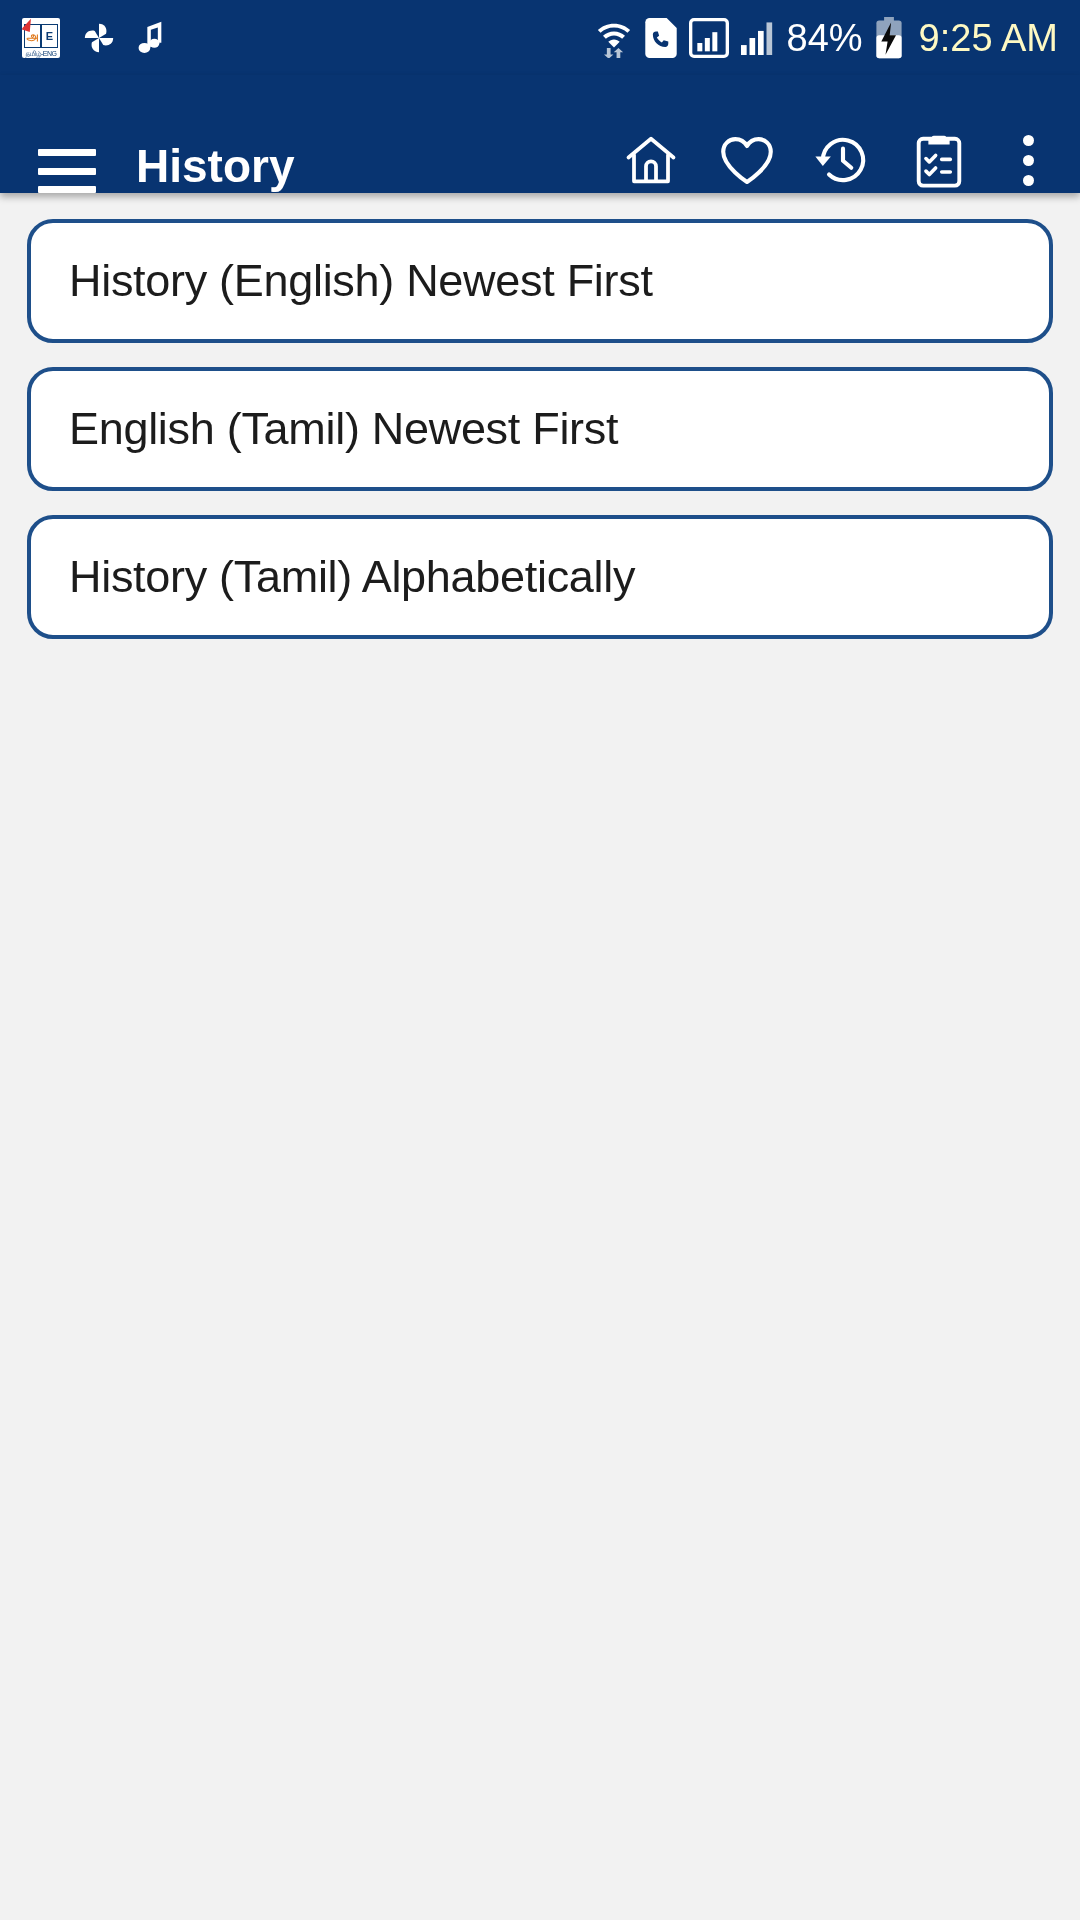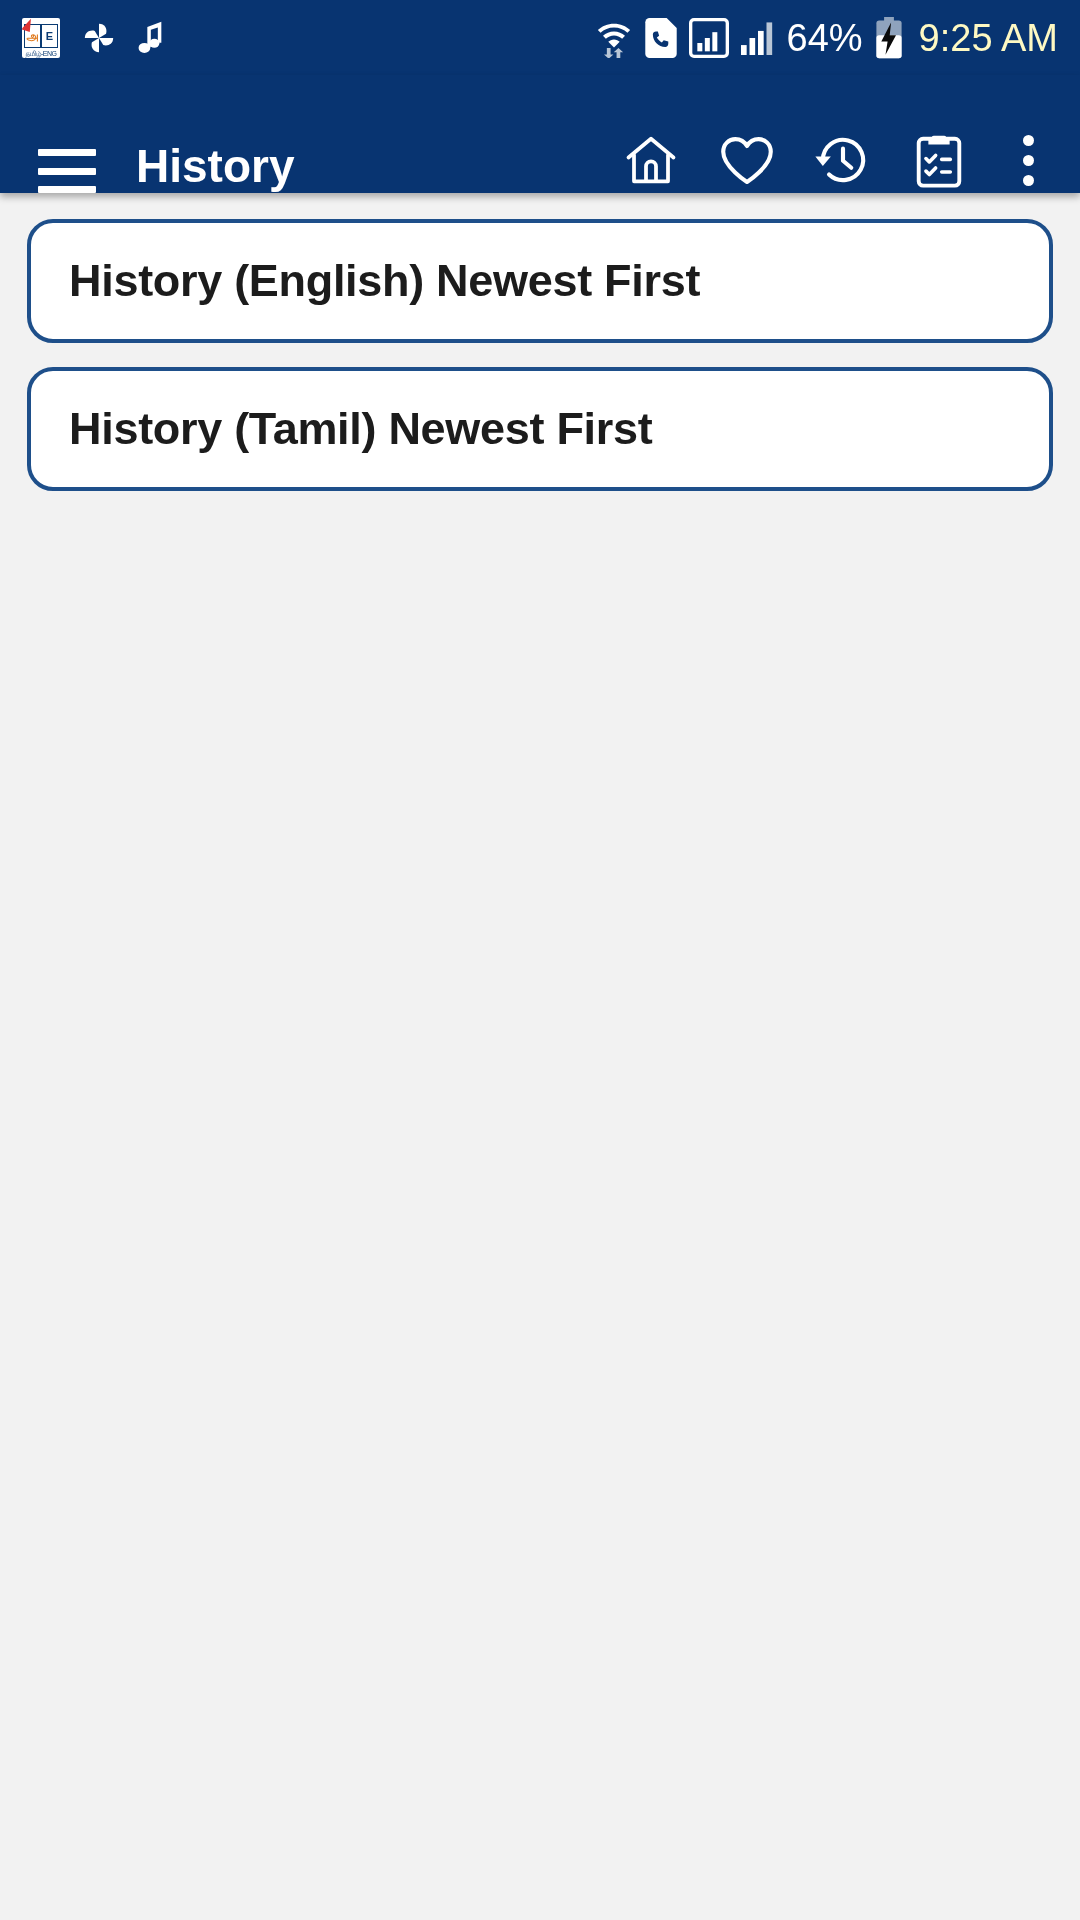--- a/index.html
+++ b/index.html
@@ -119,21 +119,21 @@
     border:4px solid #1e4f8a;
     border-radius:26px;
     display:flex; align-items:center;
     padding:0 38px;
     margin-bottom:24px;
     cursor:pointer;
   }
   .list-btn-label{
     font-size:45px;
     color:#1c1c1c;
-    font-weight:700;
+    font-weight:400;
     letter-spacing:-0.3px;
     white-space:nowrap;
   }
 </style>
 </head>
 <body>
 
 <div class="status-bar">
 
   <div class="status-left">
@@ -185,21 +185,21 @@
       <rect x="18.5" y="5" width="2.2" height="15" fill="#fff" opacity="0"></rect>
     </svg>
 
     <svg class="icon-signal" viewBox="0 0 24 26">
       <rect x="0" y="18" width="4" height="7" fill="#fff"></rect>
       <rect x="6" y="13" width="4" height="12" fill="#fff"></rect>
       <rect x="12" y="8" width="4" height="17" fill="#fff"></rect>
       <rect x="18" y="2" width="4" height="23" fill="#b9c6d6"></rect>
     </svg>
 
-    <div class="battery-pct">64%</div>
+    <div class="battery-pct">84%</div>
 
     <svg class="icon-battery" viewBox="0 0 20 30">
       <rect x="6.5" y="0" width="7" height="3" fill="#8fa3bd"></rect>
       <rect x="1" y="2.5" width="18" height="27" rx="2" fill="#8fa3bd"></rect>
       <rect x="1" y="13" width="18" height="16.5" rx="2" fill="#fff"></rect>
       <path fill="#0a0a0a" d="M11.5 4 L4.5 17.5 L9 17.5 L7.5 27 L15 13 L10.5 13 Z"></path>
     </svg>
 
     <div class="clock">9:25 AM</div>
   </div>
@@ -260,17 +260,20 @@
 </div>
 
 <div class="content">
 
   <div class="list-btn">
     <span class="list-btn-label">History (English) Newest First</span>
   </div>
 
 
   <div class="list-btn">
-    <span class="list-btn-label">History (Tamil) Newest First</span>
-  </div>
-
+    <span class="list-btn-label">English (Tamil) Newest First</span>
+  </div>
+
+  <div class="list-btn">
+    <span class="list-btn-label">History (Tamil) Alphabetically</span>
+  </div>
 
 </div>
 
 </body></html>

